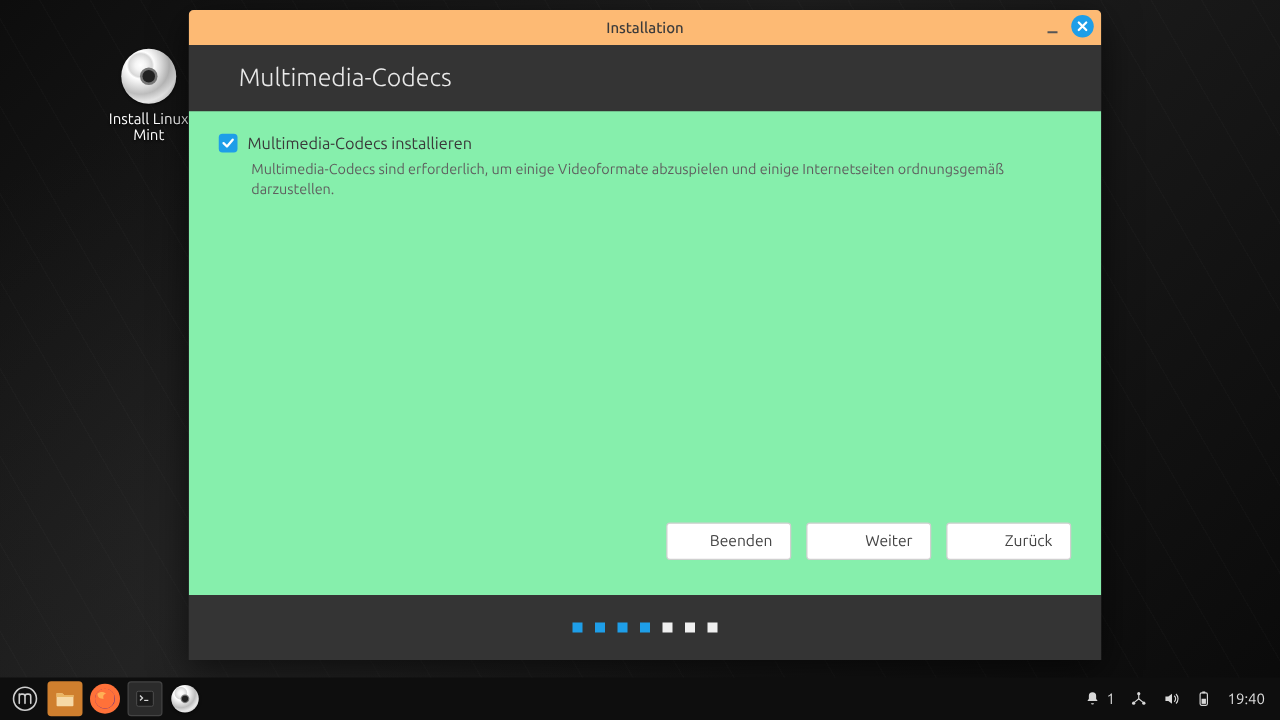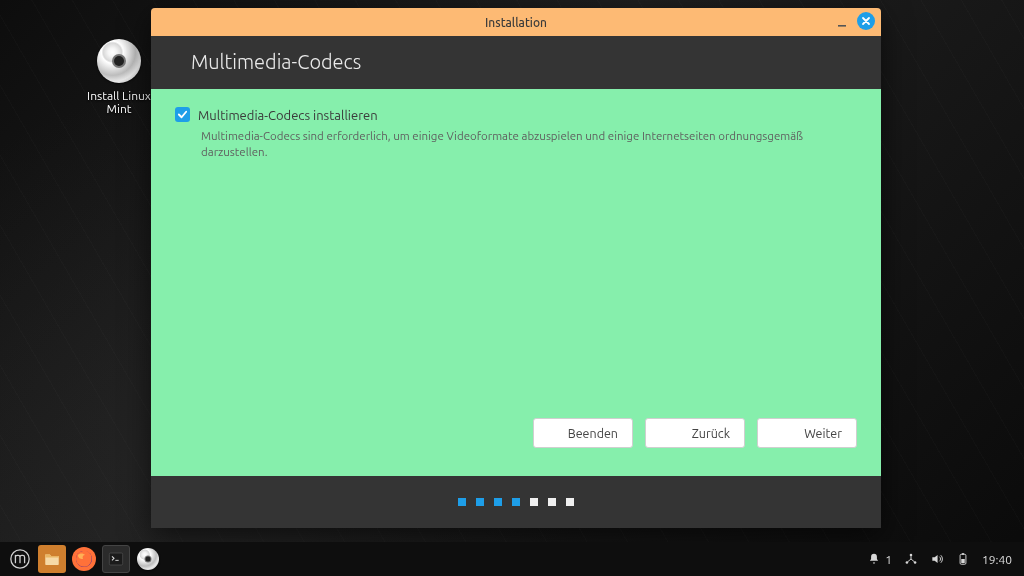--- a/index.html
+++ b/index.html
@@ -141,22 +141,22 @@
         <svg width="11" height="11" viewBox="0 0 12 12">
             <path d="M2 6 L5 9 L10 3" stroke="#fff" stroke-width="2" fill="none" stroke-linecap="round" stroke-linejoin="round"></path>
           </svg>
       </div>
       <span>Multimedia-Codecs installieren</span>
     </div>
     <div class="desc">Multimedia-Codecs sind erforderlich, um einige Videoformate abzuspielen und einige Internetseiten ordnungsgemäß darzustellen.</div>
 
     <div class="button-row">
       <div class="btn">Beenden</div>
+      <div class="btn">Weiter</div>
       <div class="btn">Zurück</div>
-      <div class="btn">Weiter</div>
     </div>
   </div>
 
   <div class="pager" id="pager">
       <div class="dot done"></div>
       <div class="dot done"></div>
       <div class="dot done"></div>
       <div class="dot done"></div>
       <div class="dot pending"></div>
       <div class="dot pending"></div>

